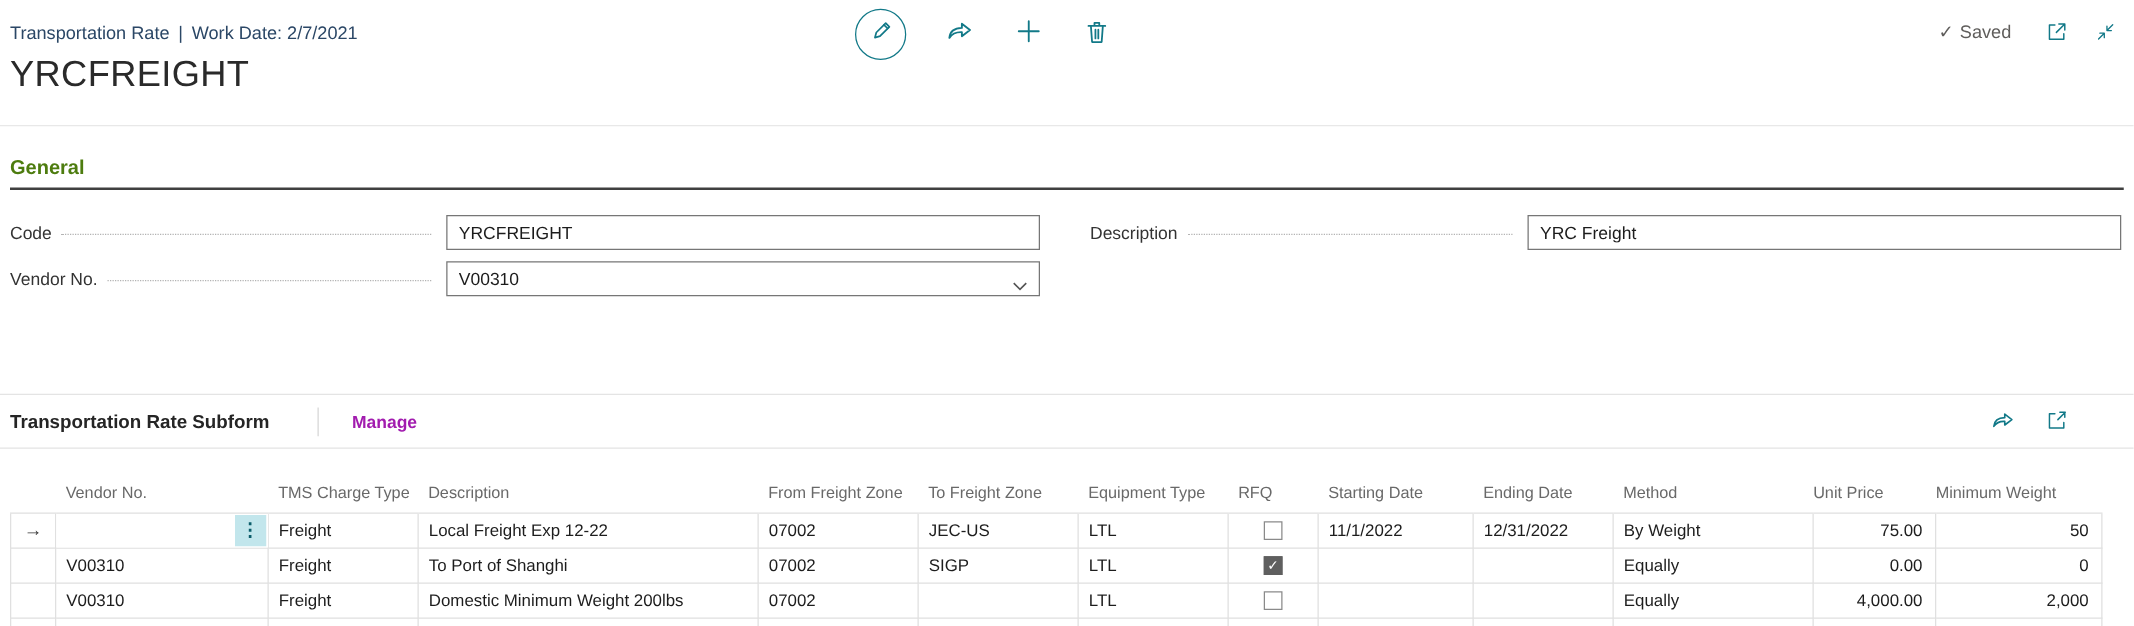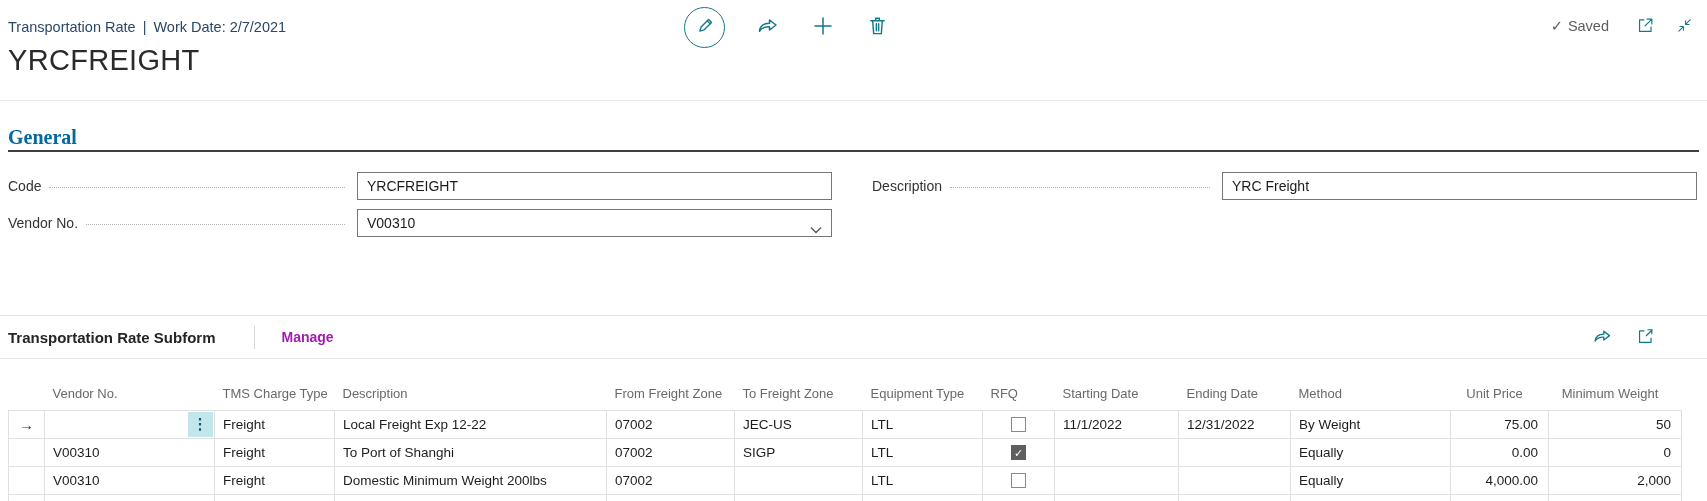--- a/index.html
+++ b/index.html
@@ -16,21 +16,21 @@
   .abtn { display:flex; align-items:center; justify-content:center; cursor:pointer; }
   .statusbar { position:absolute; right:14px; top:16px; display:flex; align-items:center; gap:27px; }
   .saved { display:flex; align-items:center; gap:5px; color:#5f5d5b; font-size:14.5px; }
   .winicons { display:flex; align-items:center; gap:21px; }
   .page-title { position:absolute; left:8px; top:44px; font-size:29px; font-weight:400;
                 color:#2a2a2a; letter-spacing:.3px; }
 
   .hdiv1 { position:absolute; top:100px; left:0; width:1707px; height:1px; background:#e8e8e8; }
 
   
-  .gen-title { position:absolute; left:8px; top:126px; font-size:20px; font-weight:700; color:#0369a1;font-family:Liberation Serif, serif; }
+  .gen-title { position:absolute; left:8px; top:126px; font-size:16px; font-weight:700; color:#4d7c0f; }
   .gen-underline { position:absolute; left:8px; top:150px; width:1691px; height:2px; background:#404040; }
 
   .fr { position:absolute; display:flex; align-items:center; height:28px; }
   #fr-code       { left:8px;   top:172px; width:824px; }
   #fr-desc       { left:872px; top:172px; width:825px; }
   #fr-vendorno   { left:8px;   top:209px; width:824px; }
   #fr-rates      { left:872px; top:209px; width:825px; }
   #fr-vendorname { left:8px;   top:246px; width:824px; height:30px; }
 
   .flabel { font-size:14px; color:#333; white-space:nowrap; }
@@ -53,21 +53,21 @@
   .sub-title { font-size:15px; font-weight:700; color:#252525; }
   .vsep { width:1px; height:23px; background:#d6d6d6; margin:0 27px 0 38px; }
   .manage { font-size:14px; color:#a21caf; cursor:pointer;font-weight:bold; }
   .subicons { position:absolute; right:52px; top:326px; display:flex; gap:23px; align-items:center; }
 
   
   .gridwrap { position:absolute; top:358px; left:0; width:1707px; border-top:1px solid #e4e4e4; }
   table { border-collapse:collapse; table-layout:fixed; margin-left:8px; width:1673px; }
   th { height:51px; vertical-align:bottom; padding:0 0 9px 8px; text-align:left; font-weight:400;
        font-size:13px; color:#696969; border-bottom:1px solid #e0e0e0; white-space:nowrap; overflow:hidden; }
-  th.num { text-align:center; padding-right:10px; padding-left:0; }
+  th.num { text-align:left; padding-right:10px; padding-left:0; }
   td { height:28px; border:1px solid #e0e0e0; padding:0 0 0 8px; font-size:13.5px; color:#1d1d1d;
        white-space:nowrap; overflow:hidden; background:#fff; }
   td.num { text-align:right; padding:0 10px 0 0; }
   td.sel { text-align:center; padding:0; color:#333; font-size:15px; }
   td.rfqcell { text-align:center; padding:0; }
   td.vcell { position:relative; }
   .cell-opts { position:absolute; right:1px; top:1px; bottom:1px; width:25px; background:#c2e6ec;
                color:#0b5d6a; display:flex; align-items:center; justify-content:center;
                font-size:15px; font-weight:700; letter-spacing:1px; cursor:pointer; }
   .cb { display:inline-block; width:15px; height:15px; border:1px solid #8a8a8a; background:#fff;

